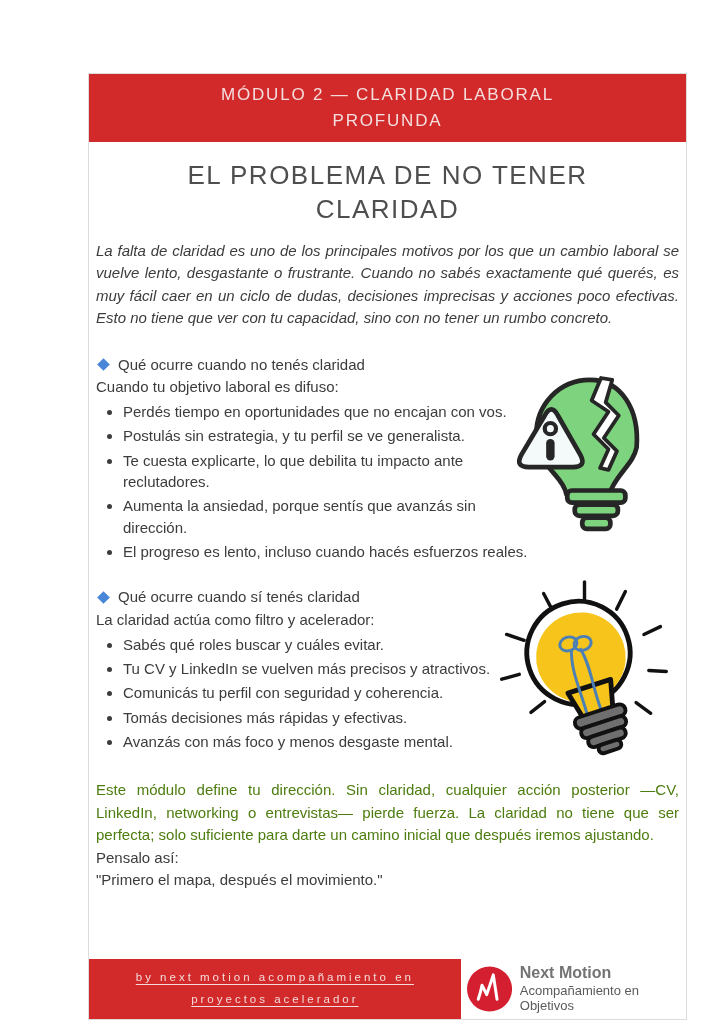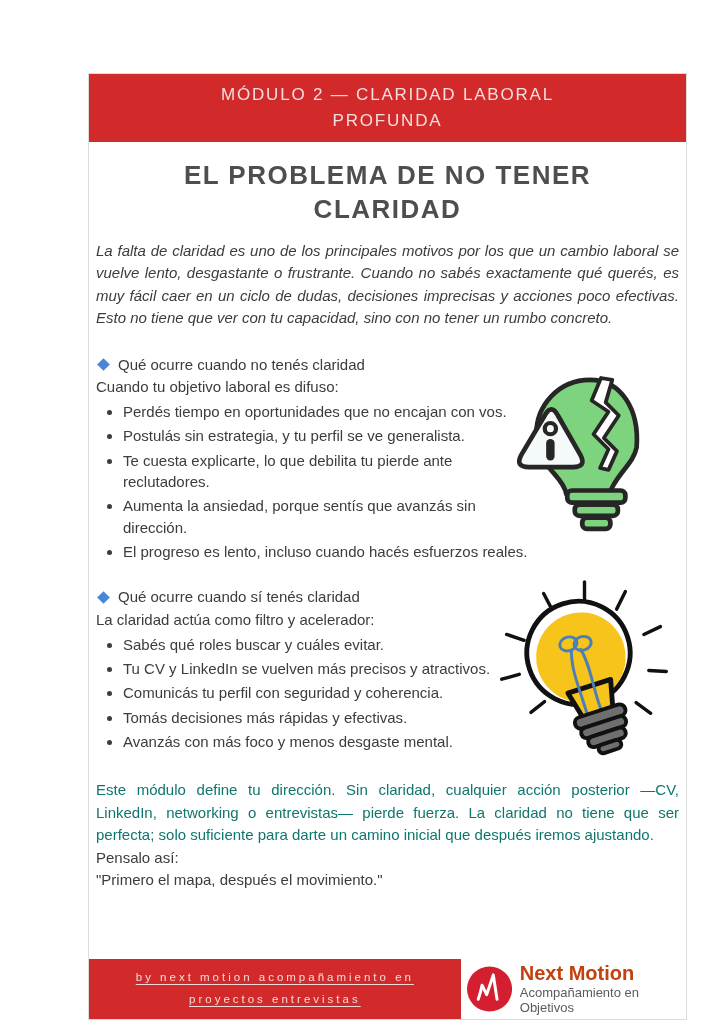--- a/index.html
+++ b/index.html
@@ -8,53 +8,53 @@
   .sheet { position:relative; width:724px; height:1024px; background:#ffffff; overflow:hidden;margin-top:32px; }
   .frame { position:absolute; left:88px; top:41px; width:599px; height:947px;
            border:1px solid #dcdcdc; background:#ffffff; }
 
   
   .banner { width:100%; height:68px; background:#d22a2a; color:#f5dede;
             display:flex; flex-direction:column; align-items:center; justify-content:center;
             font-size:17px; letter-spacing:1.8px; line-height:1.55; }
 
   
-  .title { margin-top:16px; text-align:center; color:#4e4e4e; font-weight:bold;
+  .title { margin-top:16px; text-align:center; color:#4e4e4e; font-weight:normal;
            font-size:26px; letter-spacing:1.5px; line-height:1.32; }
 
   
   .intro { margin:13px 7px 0 7px; text-align:justify; color:#3c3c3c;
            font-size:15px; line-height:1.5;font-style:italic; }
 
   .section { position:relative; margin:24px 7px 0 7px; color:#3c3c3c; font-size:15px; }
   .sec-head { display:flex; align-items:center; line-height:1.45; }
   .diamond { display:inline-block; width:9px; height:9px; background:#4a86d8;
              transform:rotate(45deg); margin:0 10px 0 3px; flex:none; }
   .lead { line-height:1.45; margin-top:1px; }
   .bullets { width:432px; list-style:disc outside; padding-left:27px; margin-top:3px; }
   .bullets li { line-height:1.42; margin-bottom:3px; }
 
   .illus { position:absolute; }
   .illus-1 { right:18px; top:16px; }
   .illus-2 { right:2px; top:-12px; }
 
-  .closing { margin:27px 7px 0 7px; text-align:justify; color:#0f766e;
+  .closing { margin:27px 7px 0 7px; text-align:justify; color:#4d7c0f;
              font-size:15px; line-height:1.5; }
   .closing-line, .closing-quote { margin:0 7px; text-align:left; color:#3c3c3c;
              font-size:15px; line-height:1.5; }
 
   
   .footer { position:absolute; left:0; right:0; bottom:0; height:60px; display:flex; align-items:center; }
   .footer-red { width:395px; height:60px; background:#d22a2a; color:#f5dada;
                 display:flex; flex-direction:column; align-items:center; justify-content:center;
                 font-size:11.5px; letter-spacing:3px; line-height:1.9; cursor:pointer; }
   .footer-red span { text-decoration:underline; text-underline-offset:3px; }
   .footer-logo { display:flex; align-items:center; margin-left:6px; }
   .logo-text { margin-left:8px; }
-  .logo-name { font-size:20px; font-weight:bold; color:#c2410c; line-height:1.05; }
+  .logo-name { font-size:16px; font-weight:bold; color:#737373; line-height:1.05; }
   .logo-tag { font-size:13px; color:#5a5a5a; margin-top:1px; }
 </style>
 </head>
 <body>
 
 <div class="sheet">
   <div class="frame">
 
     <div class="banner">
       <div>MÓDULO 2 — CLARIDAD LABORAL</div>
@@ -70,21 +70,21 @@
 
     <div class="section">
       <div class="sec-head">
         <span class="diamond"></span>
         <span>Qué ocurre cuando no tenés claridad</span>
       </div>
       <div class="lead">Cuando tu objetivo laboral es difuso:</div>
       <ul class="bullets">
         <li>Perdés tiempo en oportunidades que no encajan con vos.</li>
         <li>Postulás sin estrategia, y tu perfil se ve generalista.</li>
-        <li>Te cuesta explicarte, lo que debilita tu pierde ante reclutadores.</li>
+        <li>Te cuesta explicarte, lo que debilita tu impacto ante reclutadores.</li>
         <li>Aumenta la ansiedad, porque sentís que avanzás sin dirección.</li>
         <li>El progreso es lento, incluso cuando hacés esfuerzos reales.</li>
       </ul>
 
       <div class="illus illus-1">
         <svg width="150" height="166" viewBox="0 0 160 176">
 
           <path d="M84 10 C 51 10 27 37 27 68 c0 19 9 31 19 42 8 9 12 15 13 22 l46 0 c2-8 7-15 14-24 7-9 13-16 15-26 C 137 42 118 10 84 10 Z" fill="#7ed37e" stroke="#262626" stroke-width="5" stroke-linejoin="round"></path>
 
           <polygon points="96,8 86,32 104,44 88,68 104,84 95,104 104,106 113,86 99,72 115,48 101,34 108,10" fill="#ffffff" stroke="#262626" stroke-width="4" stroke-linejoin="round"></polygon>
@@ -155,21 +155,21 @@
       </div>
     </div>
 
     <p class="closing">Este módulo define tu dirección. Sin claridad, cualquier acción posterior —CV, LinkedIn, networking o entrevistas— pierde fuerza. La claridad no tiene que ser perfecta; solo suficiente para darte un camino inicial que después iremos ajustando.</p>
     <p class="closing-line">Pensalo así:</p>
     <p class="closing-quote">"Primero el mapa, después el movimiento."</p>
 
     <div class="footer">
       <div class="footer-red">
         <span>by next motion acompañamiento en</span>
-        <span>proyectos entrevistas</span>
+        <span>proyectos acelerador</span>
       </div>
       <div class="footer-logo">
         <svg width="48" height="48" viewBox="0 0 48 48">
           <circle cx="24" cy="24" r="24" fill="#d41f30"></circle>
           <path d="M12 35 C 14 29 15 25 16 20 L 21 30 L 28 9 L 32 35" fill="none" stroke="#ffffff" stroke-width="3.2" stroke-linecap="round" stroke-linejoin="round"></path>
         </svg>
         <div class="logo-text">
           <div class="logo-name">Next Motion</div>
           <div class="logo-tag">Acompañamiento en Objetivos</div>
         </div>

